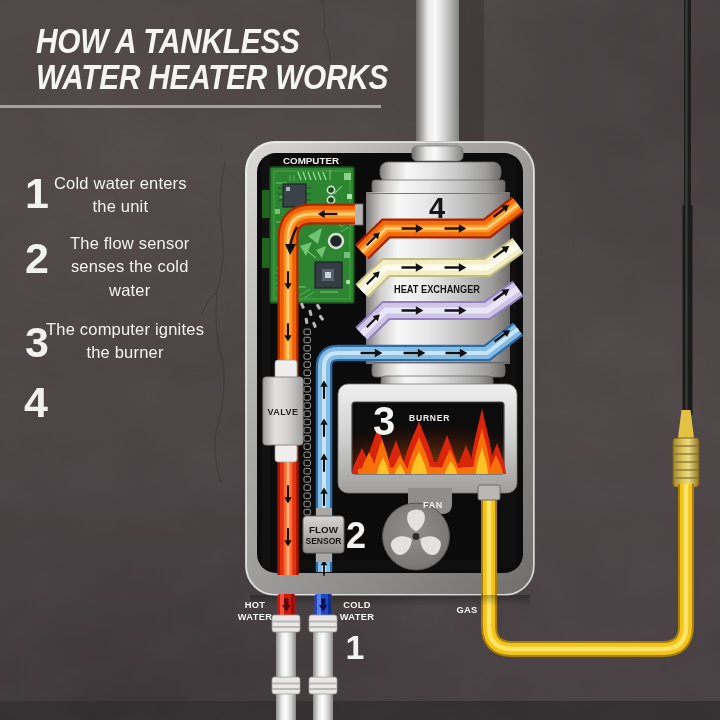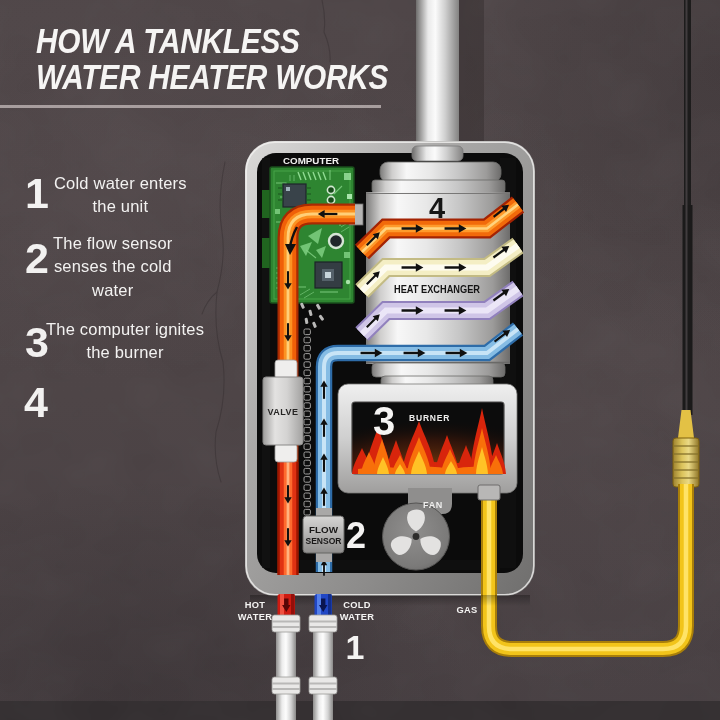--- a/index.html
+++ b/index.html
@@ -26,21 +26,21 @@
 <div id="page">
   <div id="tex1"></div>
   <div id="strip"></div>
   <div id="title">HOW A TANKLESS<br>WATER HEATER WORKS</div>
   <div id="rule"></div>
 
   <div class="num" style="left:25px;top:172px;">1</div>
   <div class="itm" style="left:54px;top:172px;">Cold water enters<br>the unit</div>
 
   <div class="num" style="left:25px;top:237px;">2</div>
-  <div class="itm" style="left:53px;top:232px;">The flow sensor<br>senses the cold<br>water</div>
+  <div class="itm" style="left:70px;top:232px;">The flow sensor<br>senses the cold<br>water</div>
 
   <div class="num" style="left:25px;top:321px;">3</div>
   <div class="itm" style="left:46px;top:318px;">The computer ignites<br>the burner</div>
 
   <div class="num" style="left:24px;top:381px;">4</div>
 
   <svg id="art" width="720" height="720" viewBox="0 0 720 720" style="position:absolute;left:0;top:0;">
   <defs>
     <linearGradient id="gFrame" x1="0" y1="0" x2="1" y2="1">
       <stop offset="0" stop-color="#dcdbda"></stop>

